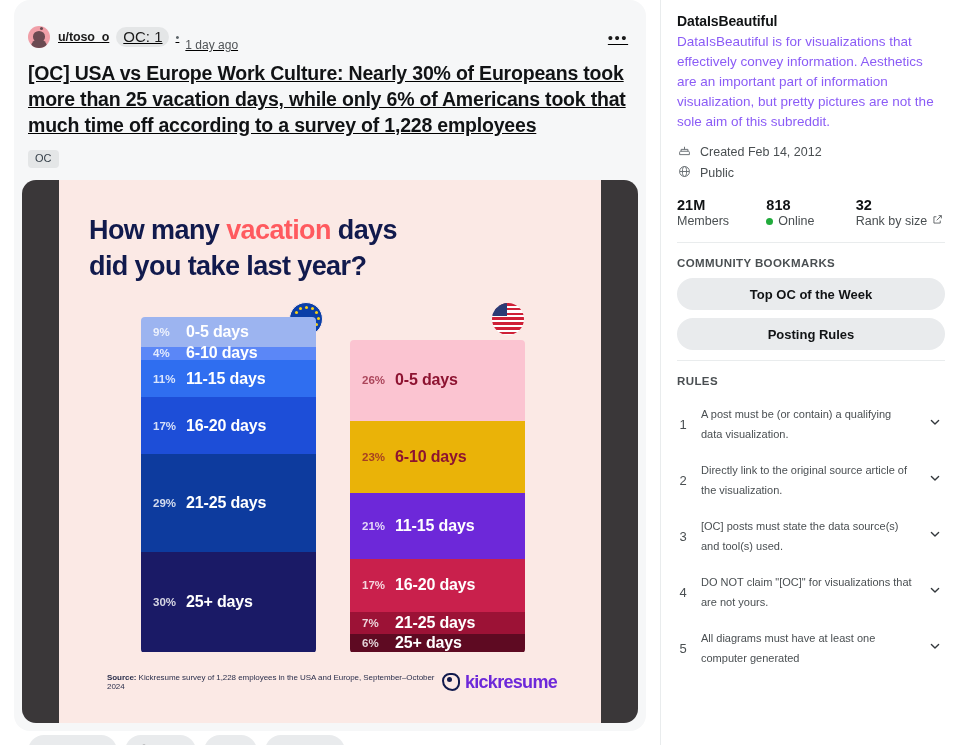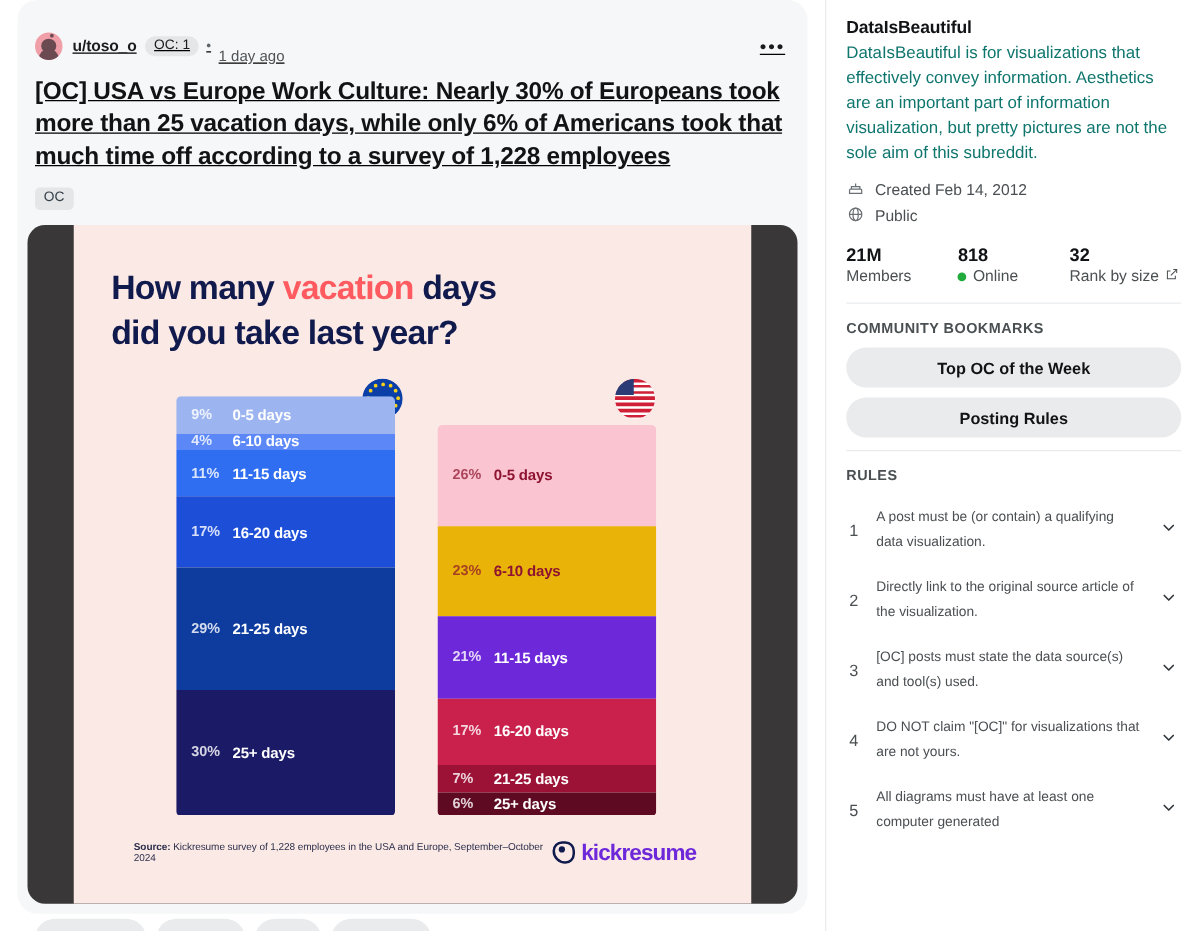--- a/index.html
+++ b/index.html
@@ -51,21 +51,21 @@
     position: absolute; left: 12px; top: 1px;
     width: 3px; height: 3px; border-radius: 50%;
     background: #6b4a52;
   }
   .username {
     font-size: 12.5px; font-weight: 700; color: #1b1b1b;
     margin-left: 8px; letter-spacing: -0.1px;
   }
   .oc-count {
     margin-left: 7px; background: #e4e6e7; color: #1b1b1b;
-    font-size: 11px; border-radius: 10px; padding: 2px 7px 2.5px 7px;
+    font-size: 15px; border-radius: 10px; padding: 2px 7px 2.5px 7px;
     line-height: 1;
     text-align: center;
   }
   .dot-sep { margin: 0 6px; color: #5c6468; font-size: 11px; }
   .timestamp { font-size: 12px; color: #4f5356; margin-top: 16px; }
   .more-btn {
     margin-left: auto; width: 28px; height: 28px;
     display: flex; align-items: center; justify-content: center;
     color: #1b1b1b; font-size: 15px; letter-spacing: 1.5px;
     border-radius: 50%;
@@ -114,21 +114,21 @@
   .bar.us  { left: 291px; top: 160px; height: 313px; }
 
   .seg { position: relative; display: flex; align-items: center; }
   .seg .pct {
     position: absolute; left: 12px;
     font-size: 11.5px; font-weight: 600;
     color: rgba(255,255,255,0.82);
   }
   .seg .lbl {
     position: absolute; left: 45px;
-    font-size: 12px; font-weight: 800; color: #ffffff;
+    font-size: 16px; font-weight: 800; color: #ffffff;
     letter-spacing: -0.15px; white-space: nowrap;
   }
   .seg.dark-text .pct { color: rgba(140,20,45,0.72); }
   .seg.dark-text .lbl { color: #8d1331; }
 
   .flag {
     position: absolute; width: 34px; height: 34px; border-radius: 50%;
     overflow: hidden; border: 1.5px solid #fbe9e5;
   }
   .flag.eu { left: 230px; top: 122px; background: #0b3fa8; }
@@ -191,21 +191,21 @@
     width: 301px; height: 745px; background: #ffffff;
     border-left: 1px solid #e9eced;
     padding: 0 16px;
     overflow: hidden;
   }
   .sb-title {
     font-size: 14px; font-weight: 700; color: #111315;
     padding: 13px 0 0 0; letter-spacing: -0.1px;
   }
   .sb-desc {
-    font-size: 13.5px; line-height: 20px; color: #0f766e;
+    font-size: 13.5px; line-height: 20px; color: #8b5cf6;
     padding-top: 3px;
   }
   .sb-meta { padding-top: 9px; }
   .meta-row {
     display: flex; align-items: center; gap: 8px;
     font-size: 12.5px; color: #4a4f52; height: 21px;
   }
   .meta-row svg { flex: none; }
 
   .stats { display: flex; padding: 14px 0 14px 0; border-bottom: 1px solid #e9eced; }

